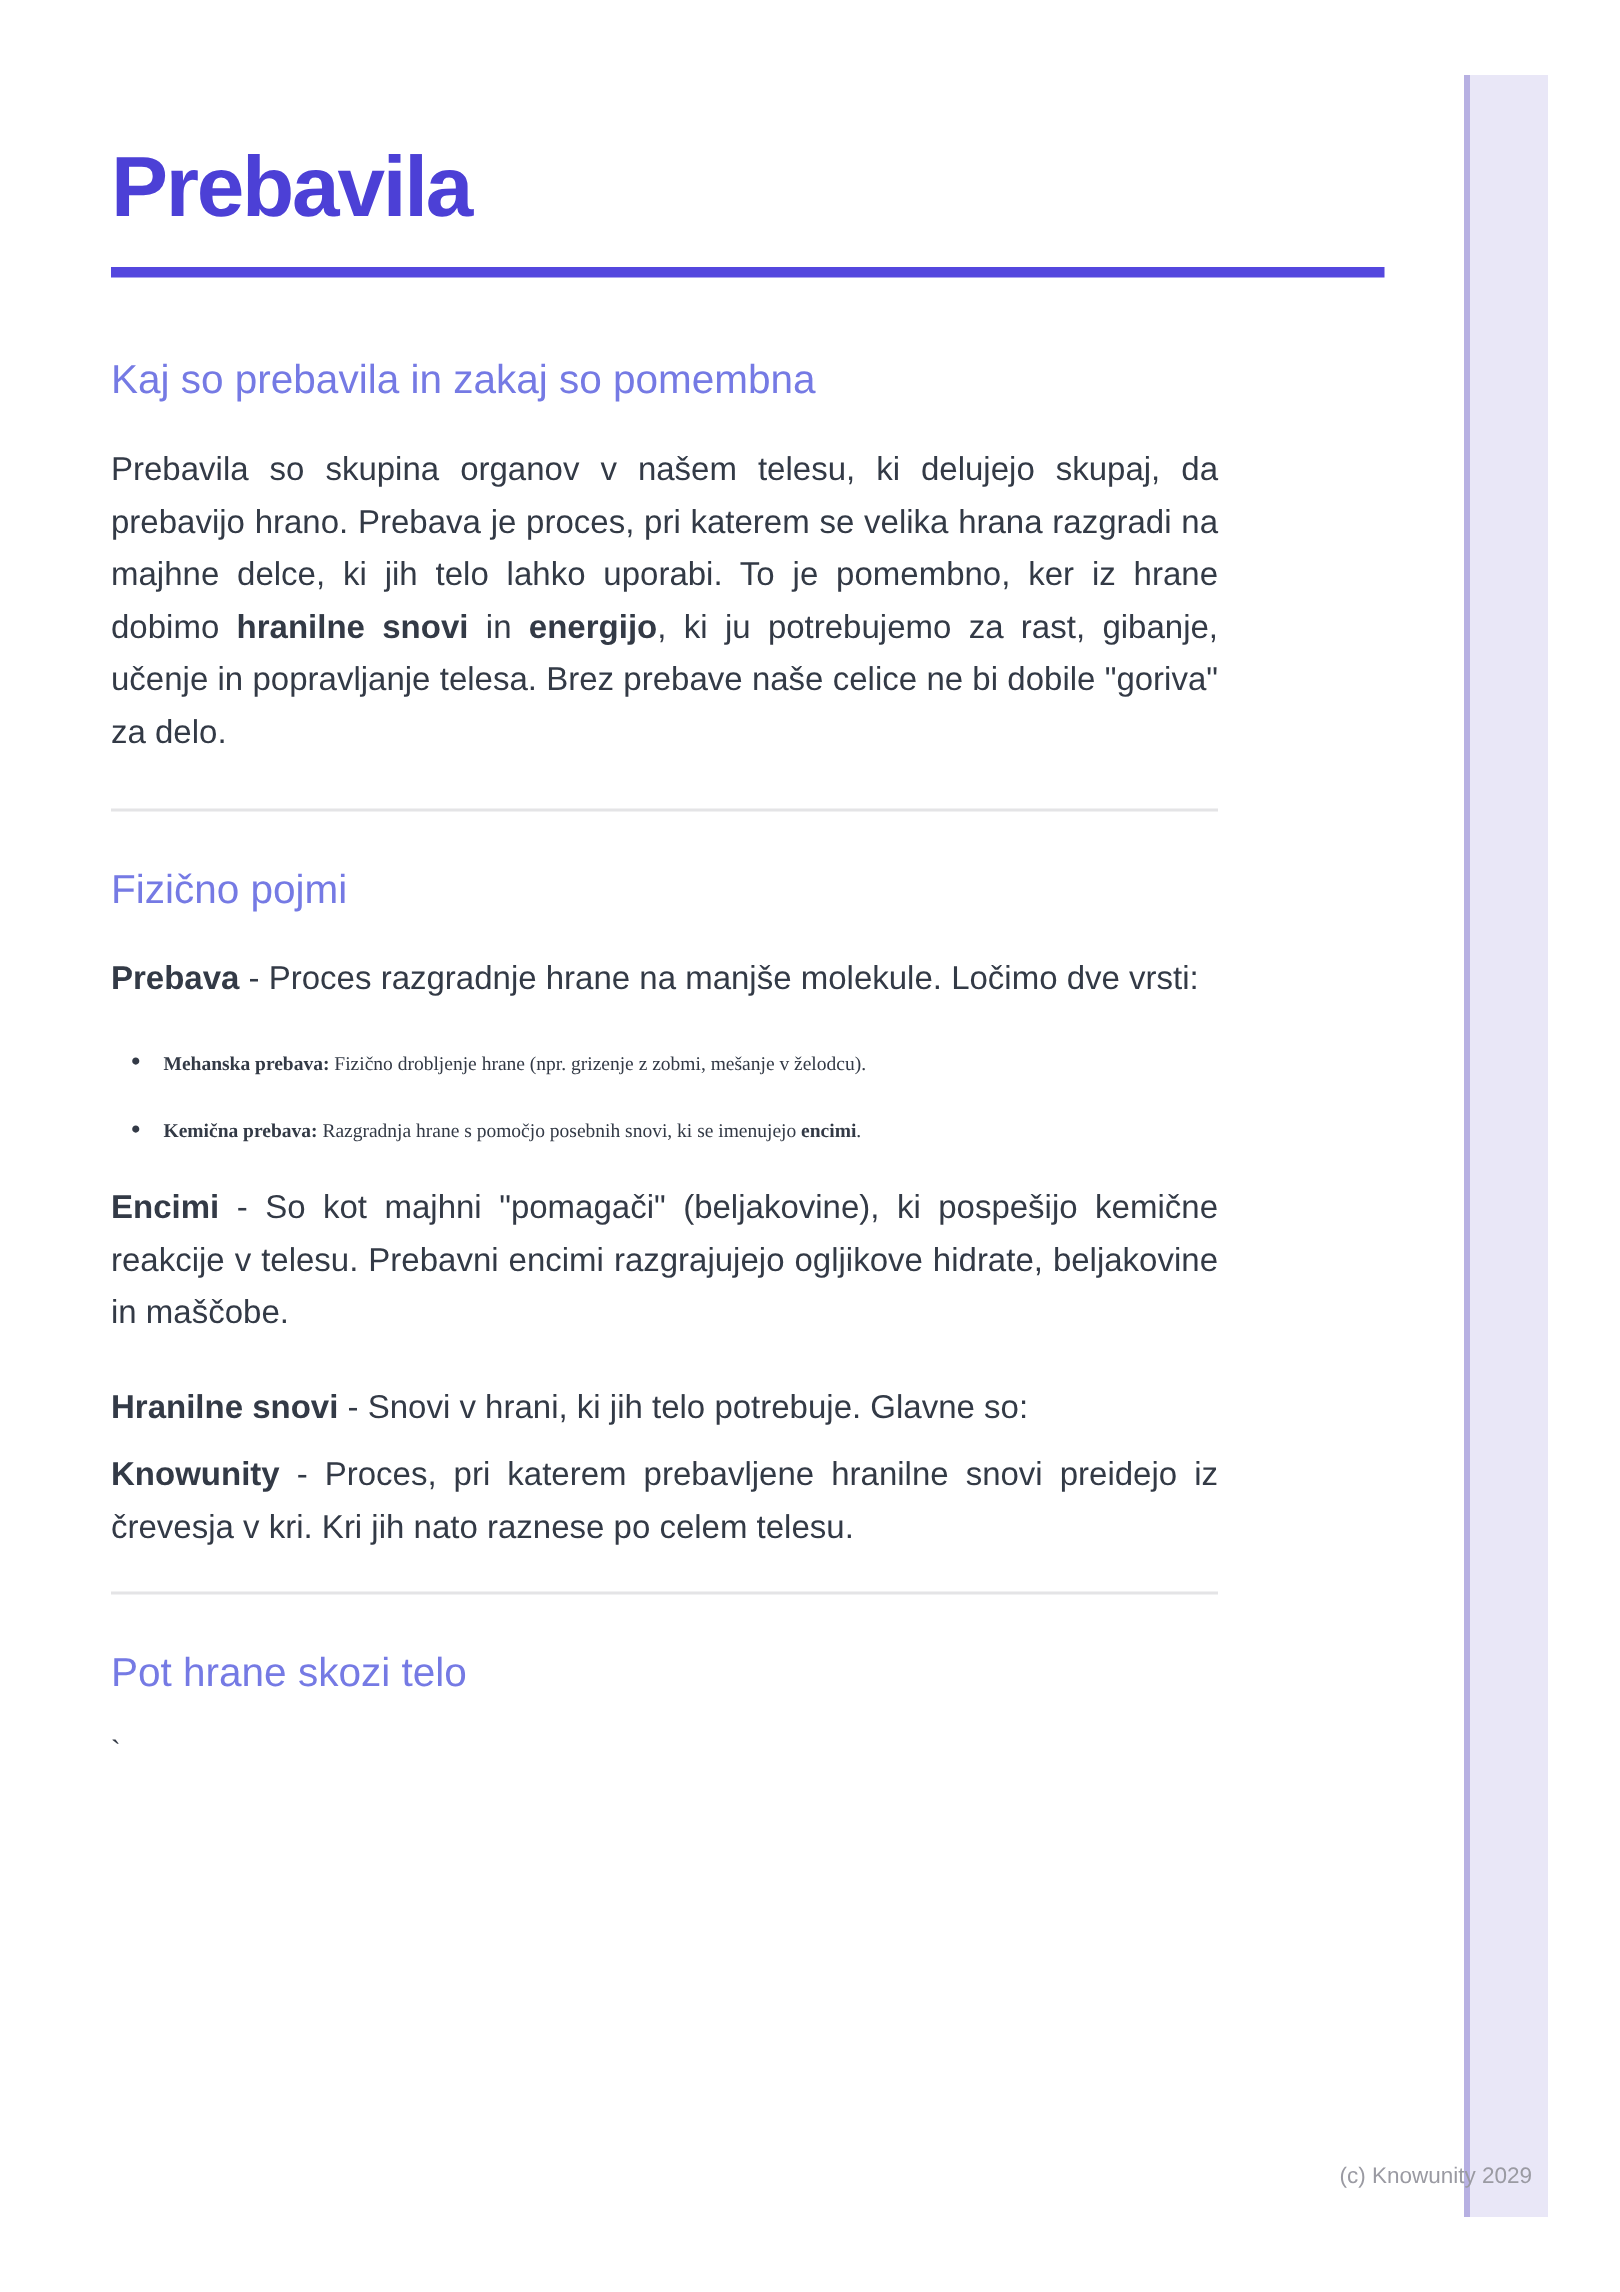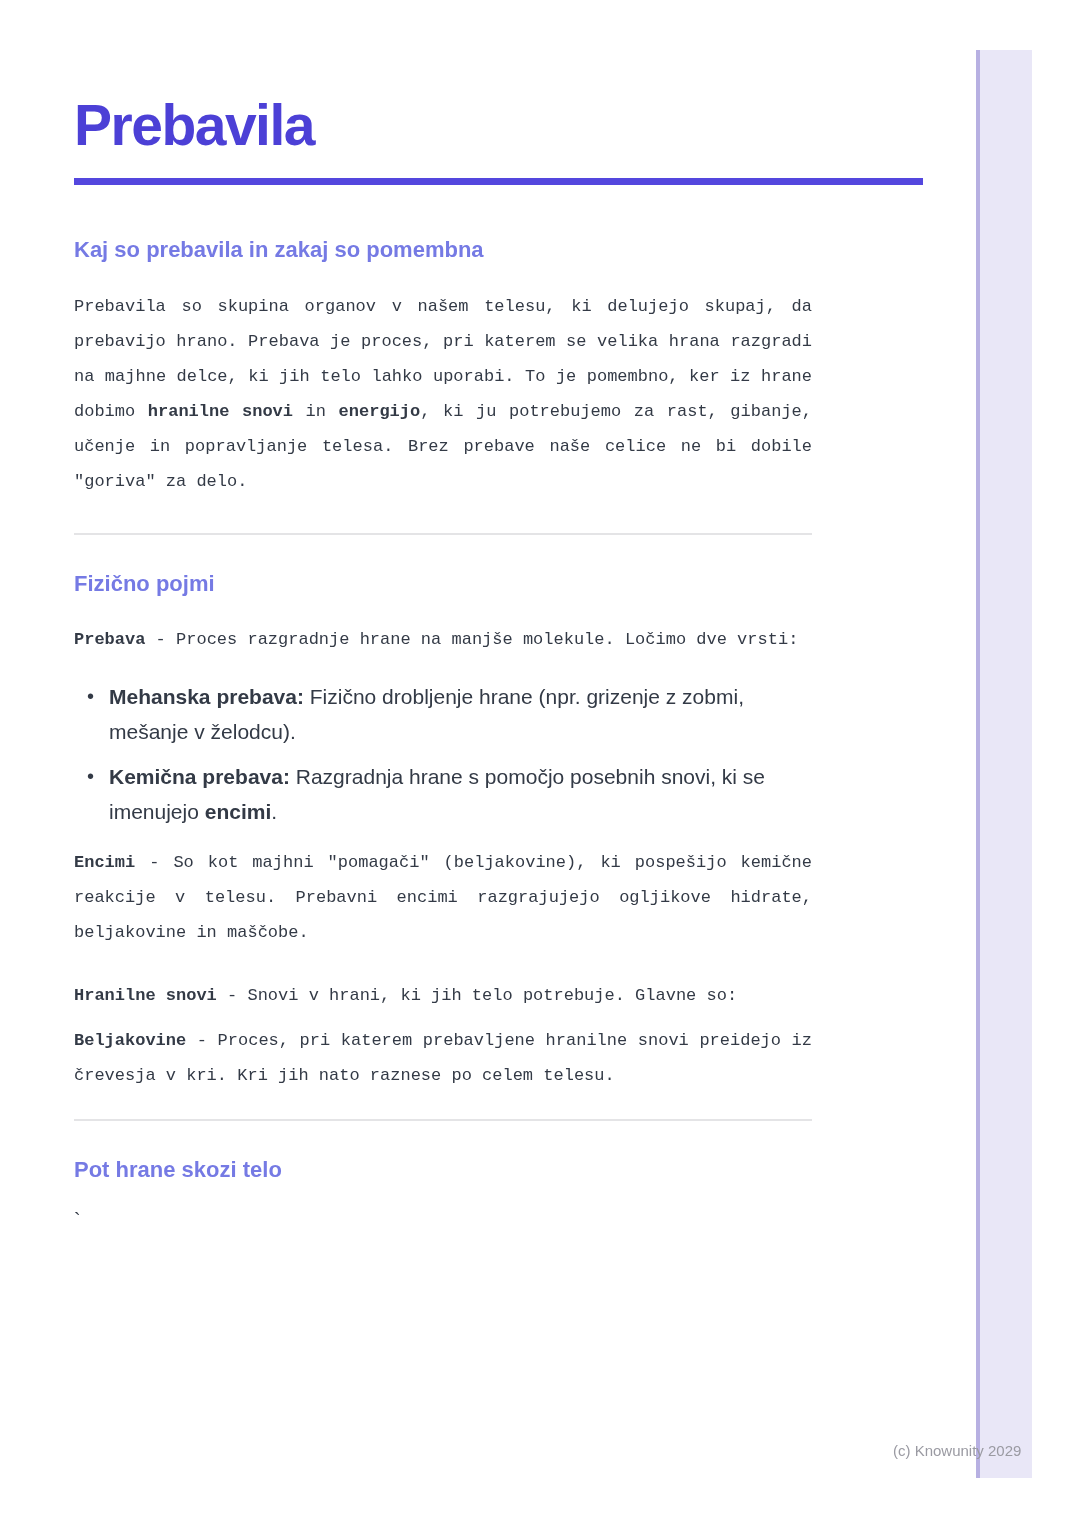--- a/index.html
+++ b/index.html
@@ -41,35 +41,34 @@
   }
 
   .title-rule {
     width: 849px;
     height: 7px;
     background: var(--rule-color, #5447de);
     margin-top: 24px;
   }
 
   h2.section-heading {
-    font-size: 22px;
+    font-size: 27px;
     line-height: 1.2;
-    font-weight: 700;
+    font-weight: 400;
     color: var(--heading-color, #757ae4);
   }
   .h-intro   { margin-top: 52px; }
   .h-terms   { margin-top: 36px; }
   .h-path    { margin-top: 36px; }
 
   p.body-par {
-    font-size: 17px;
+    font-size: 22px;
     line-height: 35px;
     text-align: justify;
     margin-top: 26px;
-    font-family: Liberation Mono, monospace;
   }
   p.tight { margin-top: 24px; }
   p.after-list { margin-top: 16px; }
   p.mid { margin-top: 28px; }
   p.after-list2 { margin-top: 10px; }
 
   hr.divider {
     border: none;
     border-top: 2px solid var(--divider-color, #e4e4e6);
     width: 738px;
@@ -77,23 +76,24 @@
   }
   hr.divider2 { margin-top: 26px; }
 
   ul.bullet-list {
     list-style: none;
     margin-top: 22px;
   }
   ul.bullet-list li {
     position: relative;
     padding-left: 35px;
-    font-size: 21px;
+    font-size: 13px;
     line-height: 35px;
     margin-bottom: 10px;
+    font-family: Liberation Serif, serif;
   }
   ul.bullet-list li::before {
     content: "\2022";
     position: absolute;
     left: 13px;
     top: 0;
     font-size: 20px;
     color: var(--body-text, #333a46);
   }
 
@@ -138,21 +138,21 @@
   <ul class="bullet-list">
     <li><b>Mehanska prebava:</b> Fizično drobljenje hrane (npr. grizenje z zobmi, mešanje v želodcu).</li>
     <li><b>Kemična prebava:</b> Razgradnja hrane s pomočjo posebnih snovi, ki se imenujejo <b>encimi</b>.</li>
   </ul>
 
   <p class="body-par after-list"><b>Encimi</b> - So kot majhni "pomagači" (beljakovine), ki pospešijo kemične reakcije v telesu. Prebavni encimi razgrajujejo ogljikove hidrate, beljakovine in maščobe.</p>
 
   <p class="body-par mid"><b>Hranilne snovi</b> - Snovi v hrani, ki jih telo potrebuje. Glavne so:</p>
 
 
-  <p class="body-par after-list2"><b>Beljakovine</b> - Proces, pri katerem prebavljene hranilne snovi preidejo iz črevesja v kri. Kri jih nato raznese po celem telesu.</p>
+  <p class="body-par after-list2"><b>Knowunity</b> - Proces, pri katerem prebavljene hranilne snovi preidejo iz črevesja v kri. Kri jih nato raznese po celem telesu.</p>
 
   <hr class="divider divider2">
 
   <h2 class="section-heading h-path">Pot hrane skozi telo</h2>
 
   <span class="stray-char">`</span>
 
 </div>
 
 <div class="footer-credit">(c) Knowunity 2029</div>

